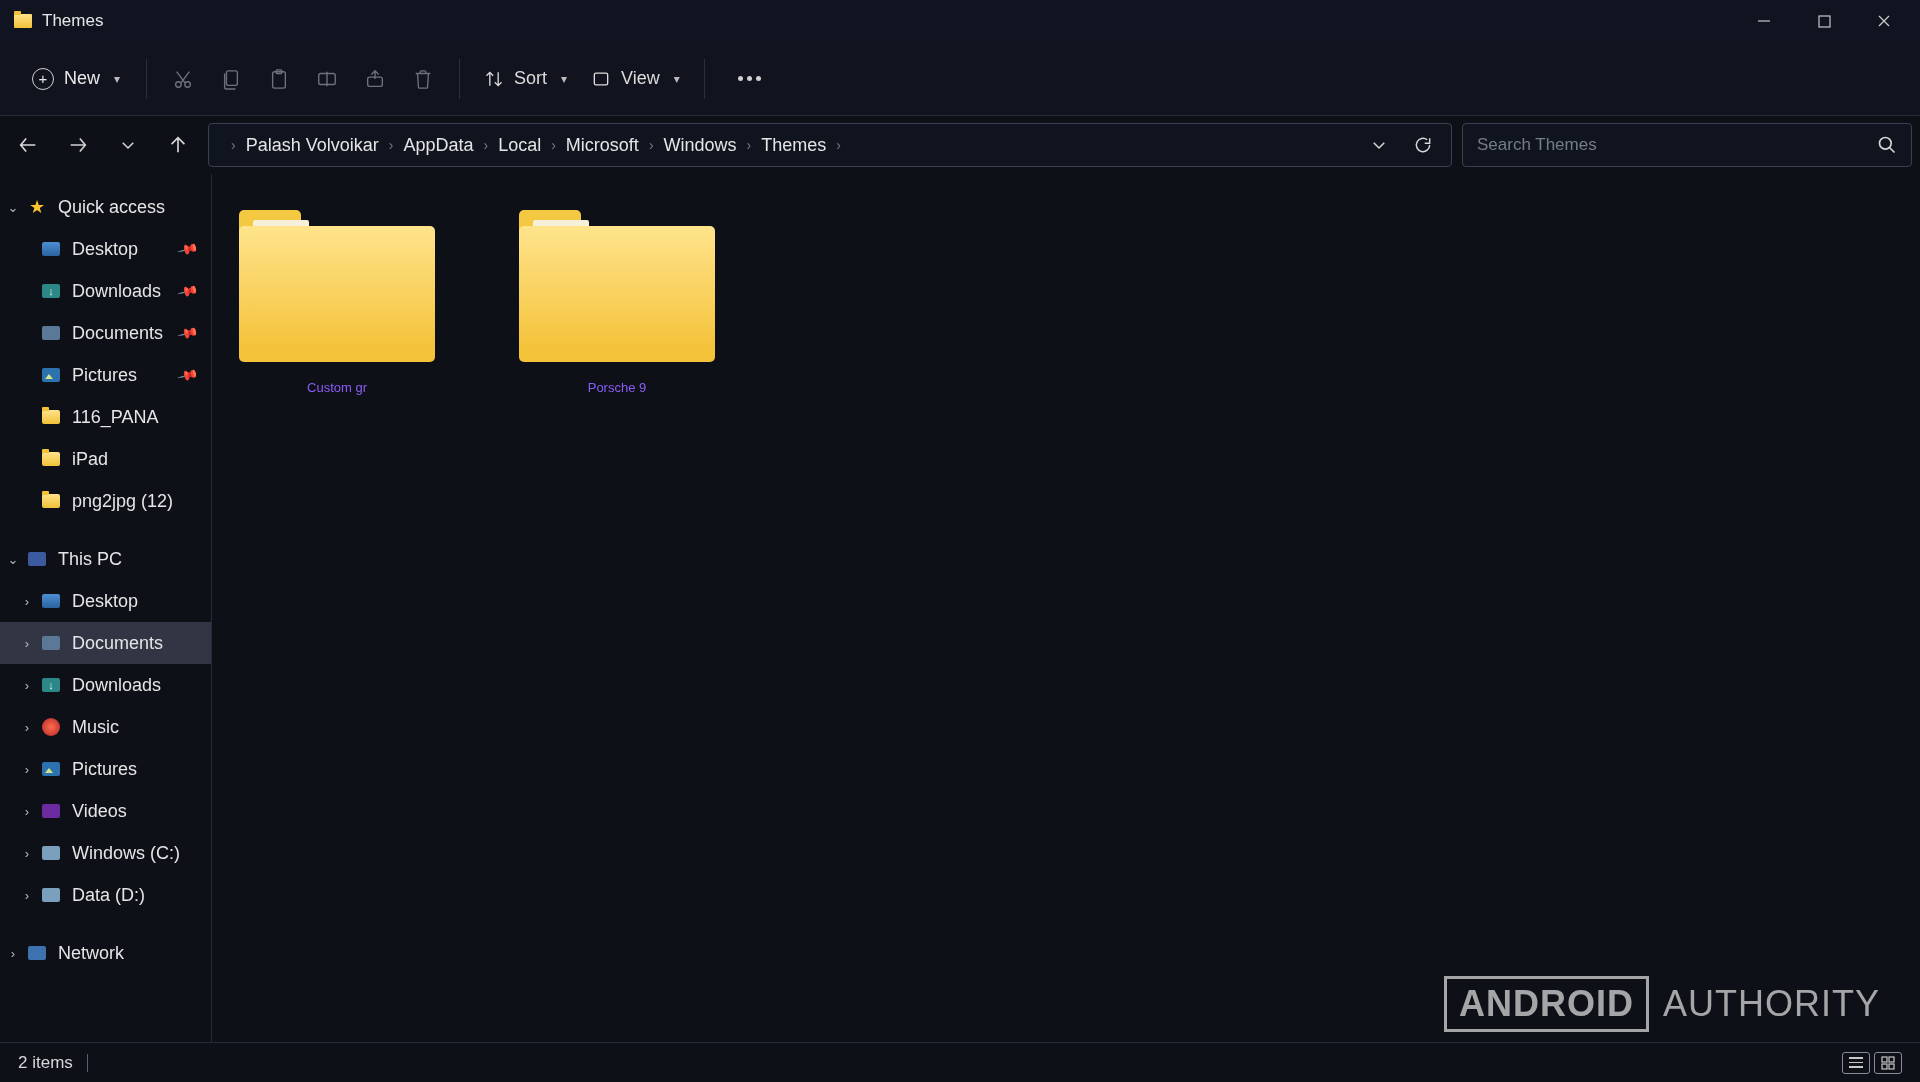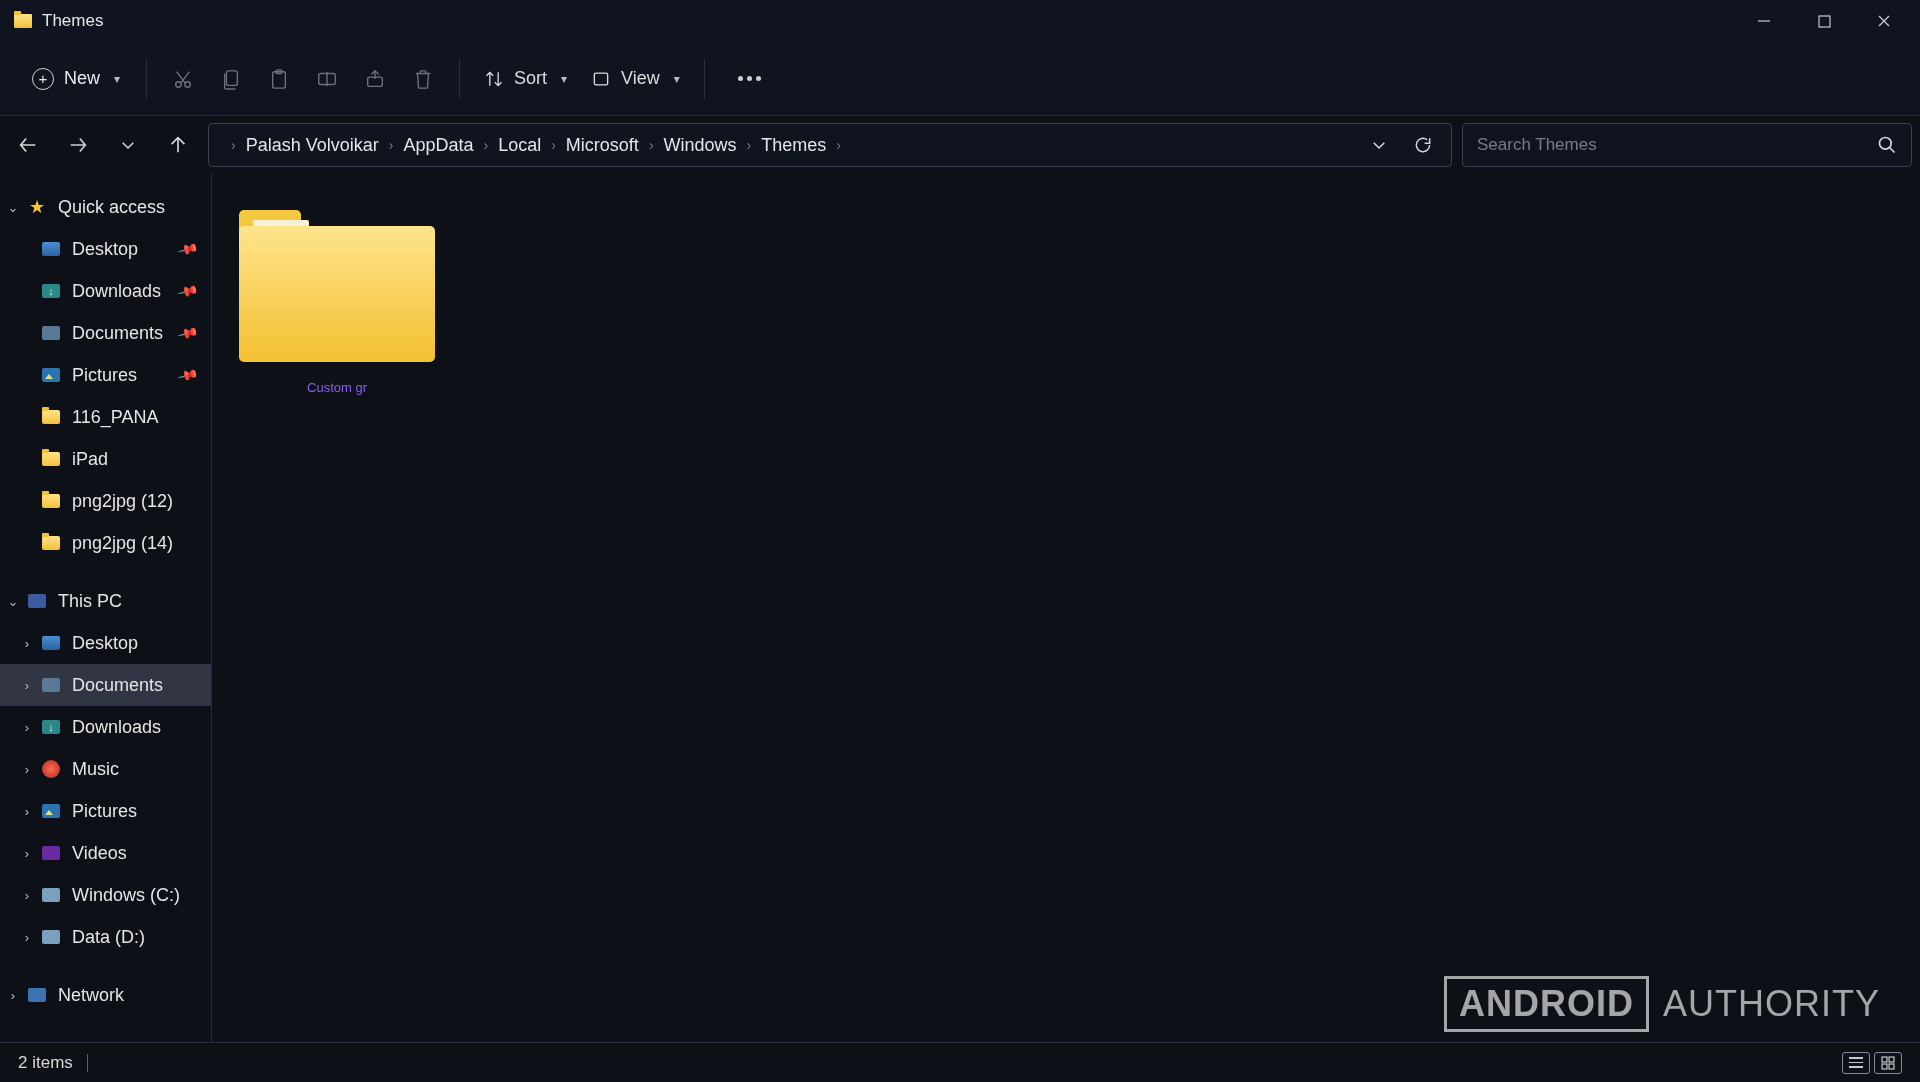--- a/index.html
+++ b/index.html
@@ -464,27 +464,20 @@
           </span>
           <span class="t-label">iPad</span>
         </div>
         <div class="tree-item indent-1">
           <span class="chevron placeholder">›</span>
           <span class="t-icon">
             <span class="sq sq-folder"></span>
           </span>
           <span class="t-label">png2jpg (12)</span>
         </div>
-        <div class="tree-item indent-1">
-          <span class="chevron placeholder">›</span>
-          <span class="t-icon">
-            <span class="sq sq-folder"></span>
-          </span>
-          <span class="t-label">png2jpg (14)</span>
-        </div>
       </div>
 
     <div class="section-gap"></div>
 
     <div class="tree-item">
       <span class="chevron">⌄</span>
       <span class="t-icon">
           <span class="sq sq-pc"></span>
         </span>
       <span class="t-label">This PC</span>
@@ -561,20 +554,28 @@
 
   <div class="content" id="content">
 
     <div class="item">
         <div class="big-folder">
           <div class="bf-tab"></div>
           <div class="bf-paper"></div>
           <div class="bf-body"></div>
         </div>
         <div class="item-label">Custom gr</div>
+      </div>
+      <div class="item">
+        <div class="big-folder">
+          <div class="bf-tab"></div>
+          <div class="bf-paper"></div>
+          <div class="bf-body"></div>
+        </div>
+        <div class="item-label">Porsche 9</div>
       </div>
       <div class="watermark">
       <span class="boxed">ANDROID</span>
       <span class="light">AUTHORITY</span>
     </div>
   </div>
 </div>
 
 <div class="status-bar">
   <span>2 items</span>

